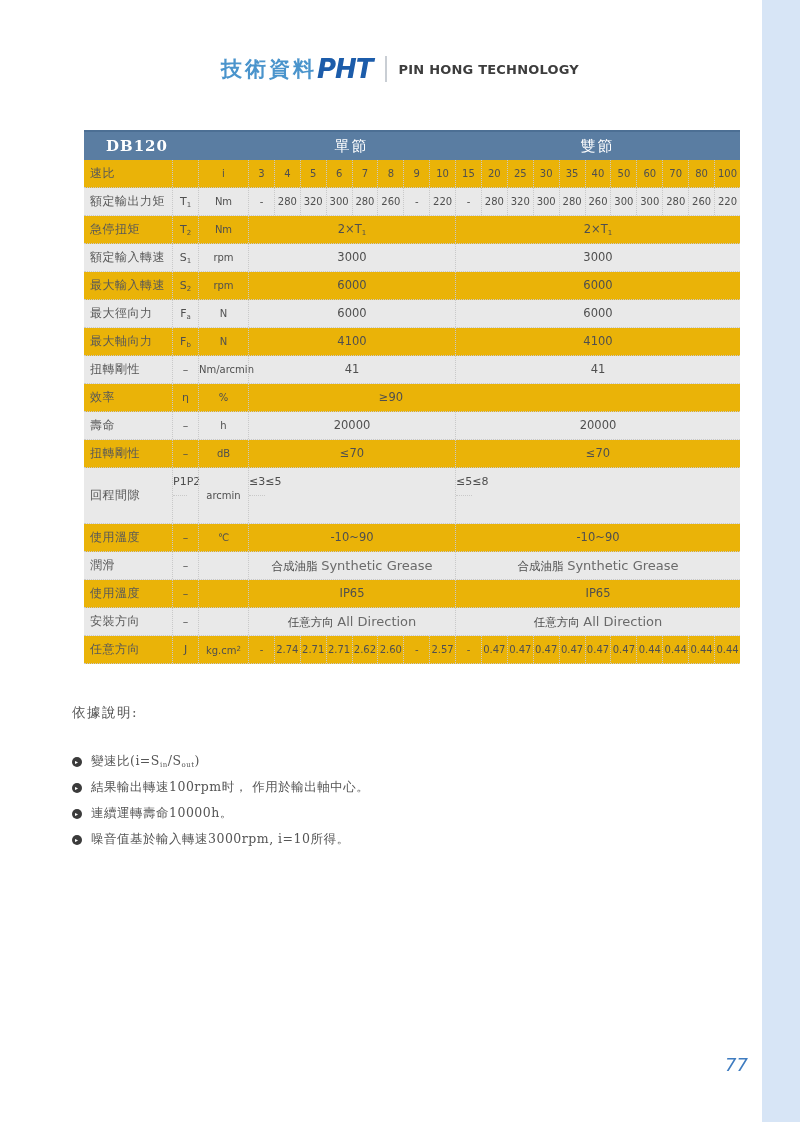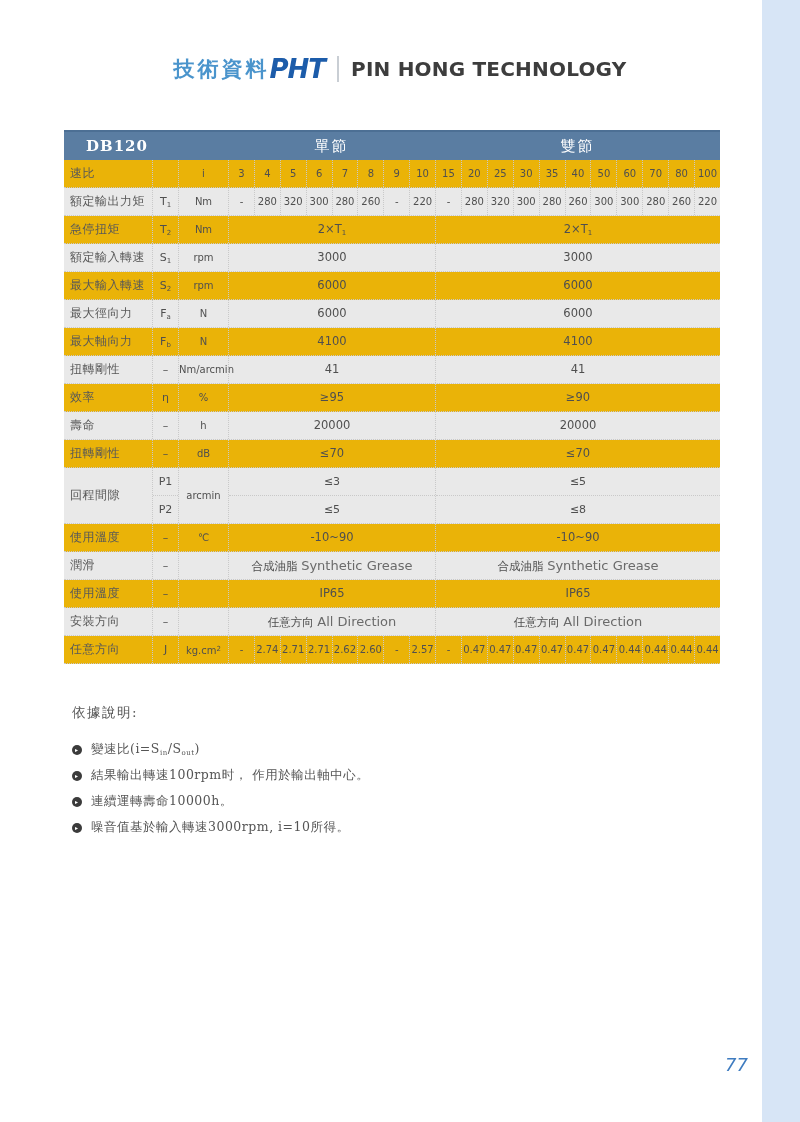--- a/index.html
+++ b/index.html
@@ -10,54 +10,54 @@
   *{margin:0;padding:0;box-sizing:border-box}
   html,body{background:#fff}
   body{width:800px;height:1122px;position:relative;overflow:hidden;
        font-family:"DejaVu Sans","Liberation Sans",sans-serif;color:var(--ink)}
   .side-strip{position:absolute;top:0;right:0;width:38px;height:1122px;background:var(--side-strip)}
   .doc-header{position:absolute;left:72px;top:54px;width:656px;display:flex;justify-content:center;align-items:center}
   .page-title{font-size:21px;font-weight:bold;color:var(--accent-blue);letter-spacing:3px}
   .logo{display:flex;align-items:center}
   .logo-mark{font-size:26px;font-style:italic;font-weight:700;color:var(--logo-blue);letter-spacing:-1px}
   .logo-divider{width:2px;height:26px;background:#c9ced4;margin:0 12px}
-  .logo-name{font-size:20px;font-weight:bold;color:#3d3d3d;letter-spacing:.2px}
-
-  .spec-table{position:absolute;left:64px;top:130px;width:656px}
+  .logo-name{font-size:13px;font-weight:bold;color:#3d3d3d;letter-spacing:.2px}
+
+  .spec-table{position:absolute;left:84px;top:130px;width:656px}
   .trow{display:flex;height:28px;line-height:27px;border-bottom:1px dotted var(--grid);font-size:11px;background:#eab308}
   .trow.shade{background:var(--row-shade)}
   .thead{height:30px;line-height:28px;background:var(--header-bg);border-bottom:none;border-top:2px solid #4c6f94;color:#fff;
          font-family:"DejaVu Serif","Liberation Serif",serif}
   .c{height:100%}
   .model{width:164px;padding-left:22px;font-size:15px;font-weight:bold;letter-spacing:1px}
   .sec{text-align:center;font-size:15px;letter-spacing:2px}
   .sec.s{width:207px}.sec.d{width:285px}
   .lab{width:88px;padding-left:6px;font-size:12px;letter-spacing:.5px;color:#585858;white-space:nowrap;overflow:hidden;
        font-family:"DejaVu Serif","Liberation Serif",serif}
   .sym{width:26px;text-align:center;border-left:1px dotted var(--grid)}
   .unit{width:50px;text-align:center;border-left:1px dotted var(--grid);white-space:nowrap;font-size:10px}
   .vals{display:flex;border-left:1px dotted var(--grid)}
   .vals.s{width:207px}.vals.d{width:285px}
   .vc{flex:1;text-align:center;border-left:1px dotted var(--grid);font-size:10px;white-space:nowrap;overflow:hidden}
   .vc:first-child{border-left:none}
   .spanc{text-align:center;border-left:1px dotted var(--grid);font-size:11.5px}
   .spanc.s{width:207px}.spanc.d{width:285px}
   .dual{height:56px}
   .dual .lab,.dual .unit{line-height:55px}
-  .subcol{display:flex;flex-direction:column;border-left:1px dotted var(--grid)}
+  .subcol{display:flex;flex-direction:row;border-left:1px dotted var(--grid)}
   .subcol.symc{width:26px}.subcol.s{width:207px}.subcol.d{width:285px}
   .subcell{height:28px;line-height:27px;text-align:center}
   .subcell:first-child{border-bottom:1px dotted var(--grid)}
   sub{font-size:7px;vertical-align:-2px}
   sup{font-size:7px;vertical-align:3px}
   .sm{font-size:13px;color:#6a6a6a}
 
   .notes{position:absolute;left:72px;top:704px;width:620px;color:#555;
          font-family:"DejaVu Serif","Liberation Serif",serif}
-  .notes-heading{font-size:13.5px;letter-spacing:1.5px;margin-bottom:19px}
+  .notes-heading{font-size:13.5px;letter-spacing:1.5px;margin-bottom:31px}
   .note-item{display:flex;align-items:center;margin-bottom:9px;font-size:12.5px;letter-spacing:.5px}
   .bullet{width:10px;height:10px;border-radius:50%;background:#3b3b3b;margin-right:9px;flex:0 0 10px;position:relative}
   .bullet-glyph{position:absolute;left:3px;top:0;color:#fff;font-size:6px;line-height:10px}
   .page-number{position:absolute;top:1054px;right:52px;font-size:18px;font-style:italic;color:var(--page-num)}
 </style>
 </head>
 <body>
 
 <div class="side-strip"></div>
 
@@ -171,21 +171,20 @@
     <div class="c lab">扭轉剛性</div>
     <div class="c sym">–</div>
     <div class="c unit">Nm/arcmin</div>
       <div class="c spanc s">41</div>
              <div class="c spanc d">41</div>
     </div>
     <div class="trow">
     <div class="c lab">效率</div>
     <div class="c sym">η</div>
     <div class="c unit">%</div>
-      <div class="c spanc s">≥95</div>
              <div class="c spanc d">≥90</div>
     </div>
     <div class="trow shade">
     <div class="c lab">壽命</div>
     <div class="c sym">–</div>
     <div class="c unit">h</div>
       <div class="c spanc s">20000</div>
              <div class="c spanc d">20000</div>
     </div>
     <div class="trow">

